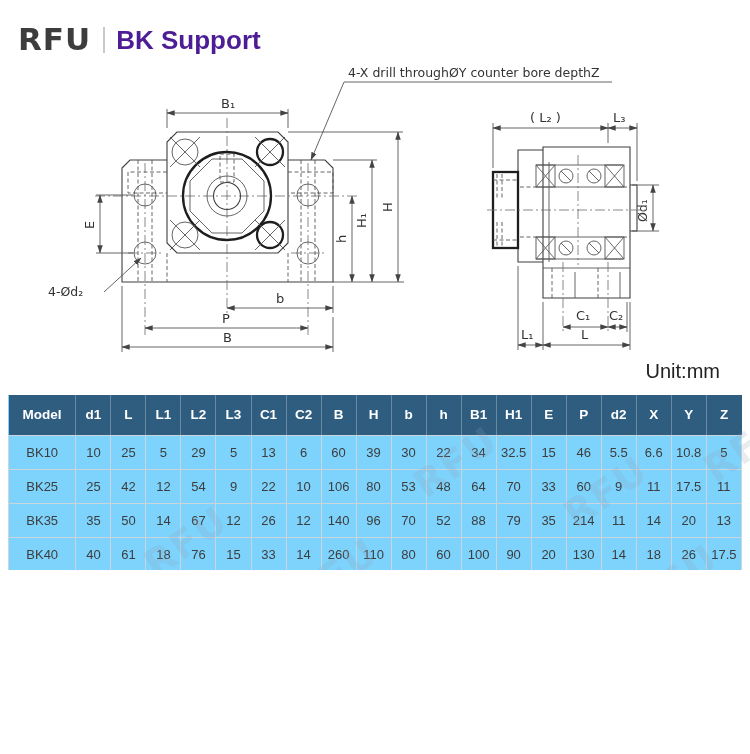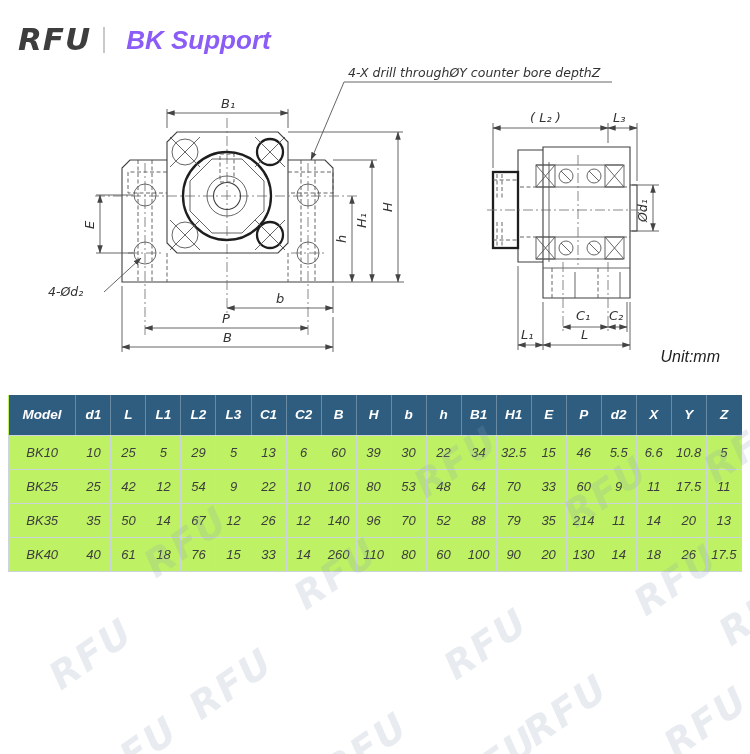--- a/index.html
+++ b/index.html
@@ -4,43 +4,43 @@
 <style>
   :root{
     --header-bg:#2e5d80;
     --header-sep:rgba(255,255,255,.28);
     --grid:#ccd5dd;
     --row-text:#3d3d3d;
     --line:#3f3f3f;
   }
   *{box-sizing:border-box;margin:0;padding:0;}
   body{background:#ffffff;font-family:"Liberation Sans","DejaVu Sans",sans-serif;}
-  .page{position:relative;width:750px;height:754px;background:#fff;overflow:hidden;font-style:italic;}
+  .page{position:relative;width:750px;height:570px;background:#fff;overflow:hidden;}
 
   
   .brand-row{position:absolute;top:24px;left:18px;display:flex;align-items:center;z-index:3;}
   .brand{font-family:"DejaVu Sans",sans-serif;font-size:31px;font-weight:700;color:#3d3d3d;letter-spacing:1px;line-height:1;}
   .brand-divider{width:2px;height:26px;background:#c9c9c9;margin:0 11px 0 12px;}
-  .page-title{font-size:26px;font-weight:600;color:#8b5cf6;line-height:1;margin-left:10px;}
+  .page-title{font-size:26px;font-weight:600;color:#4c1d95;line-height:1;}
 
   
   svg.drawing{position:absolute;top:0;left:0;z-index:1;}
   svg.drawing text{font-family:"DejaVu Sans",sans-serif;fill:#333;}
   .ol{stroke:var(--line);stroke-width:1.1;fill:none;}
   .bold{stroke:#1e1e1e;stroke-width:2.3;fill:none;}
   .thin{stroke:#555;stroke-width:0.9;fill:none;}
   .dash{stroke:#555;stroke-width:0.9;fill:none;stroke-dasharray:4 2.5;}
   .cline{stroke:#6a6a6a;stroke-width:0.8;fill:none;stroke-dasharray:10 3 2 3;}
   .dim{stroke:#555;stroke-width:0.9;fill:none;}
 
-  .unit-label{position:absolute;top:348px;right:30px;font-size:16px;font-weight:500;color:#222;z-index:3;}
+  .unit-label{position:absolute;top:360px;right:30px;font-size:20px;font-weight:500;color:#222;z-index:3;}
 
   
   .table-wrap{position:absolute;left:8px;right:8px;top:395px;z-index:2;}
-  table{width:100%;border-collapse:collapse;table-layout:fixed;background:#bef264;}
+  table{width:100%;border-collapse:collapse;table-layout:fixed;background:#7dd3fc;}
   thead th{background:var(--header-bg);color:#fff;font-weight:700;font-size:13.5px;height:40px;
            border-left:1px solid var(--header-sep);text-align:center;}
   thead th:first-child{border-left:none;}
   tbody td{border:1px solid var(--grid);height:34px;text-align:center;font-size:13px;color:var(--row-text);background:transparent;}
 
   
   .watermarks{position:absolute;inset:0;pointer-events:none;z-index:4;overflow:hidden;}
   .wm{position:absolute;font-size:38px;font-weight:700;color:rgba(140,160,178,.20);
       transform:rotate(-35deg);letter-spacing:2px;font-family:"DejaVu Sans",sans-serif;}
 </style>

